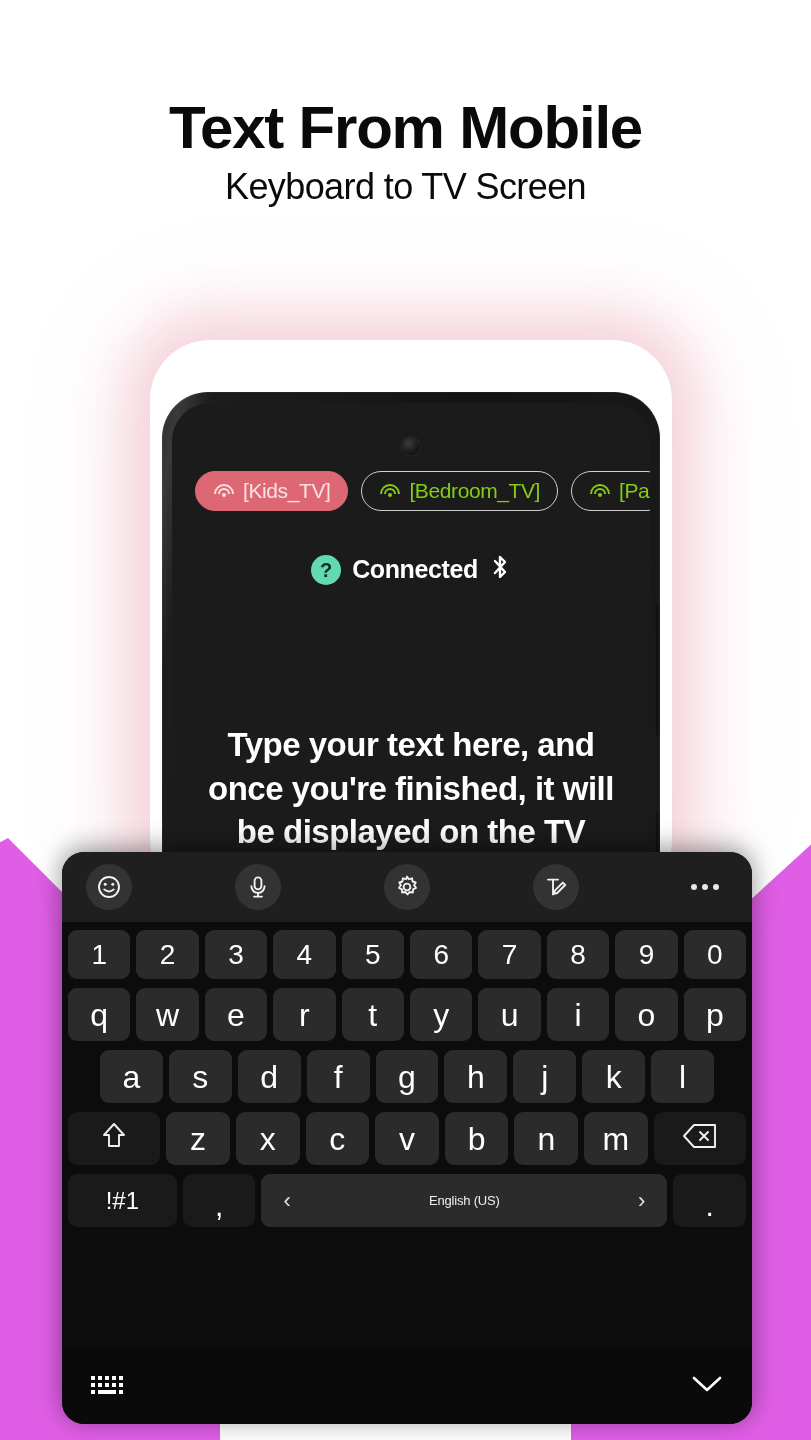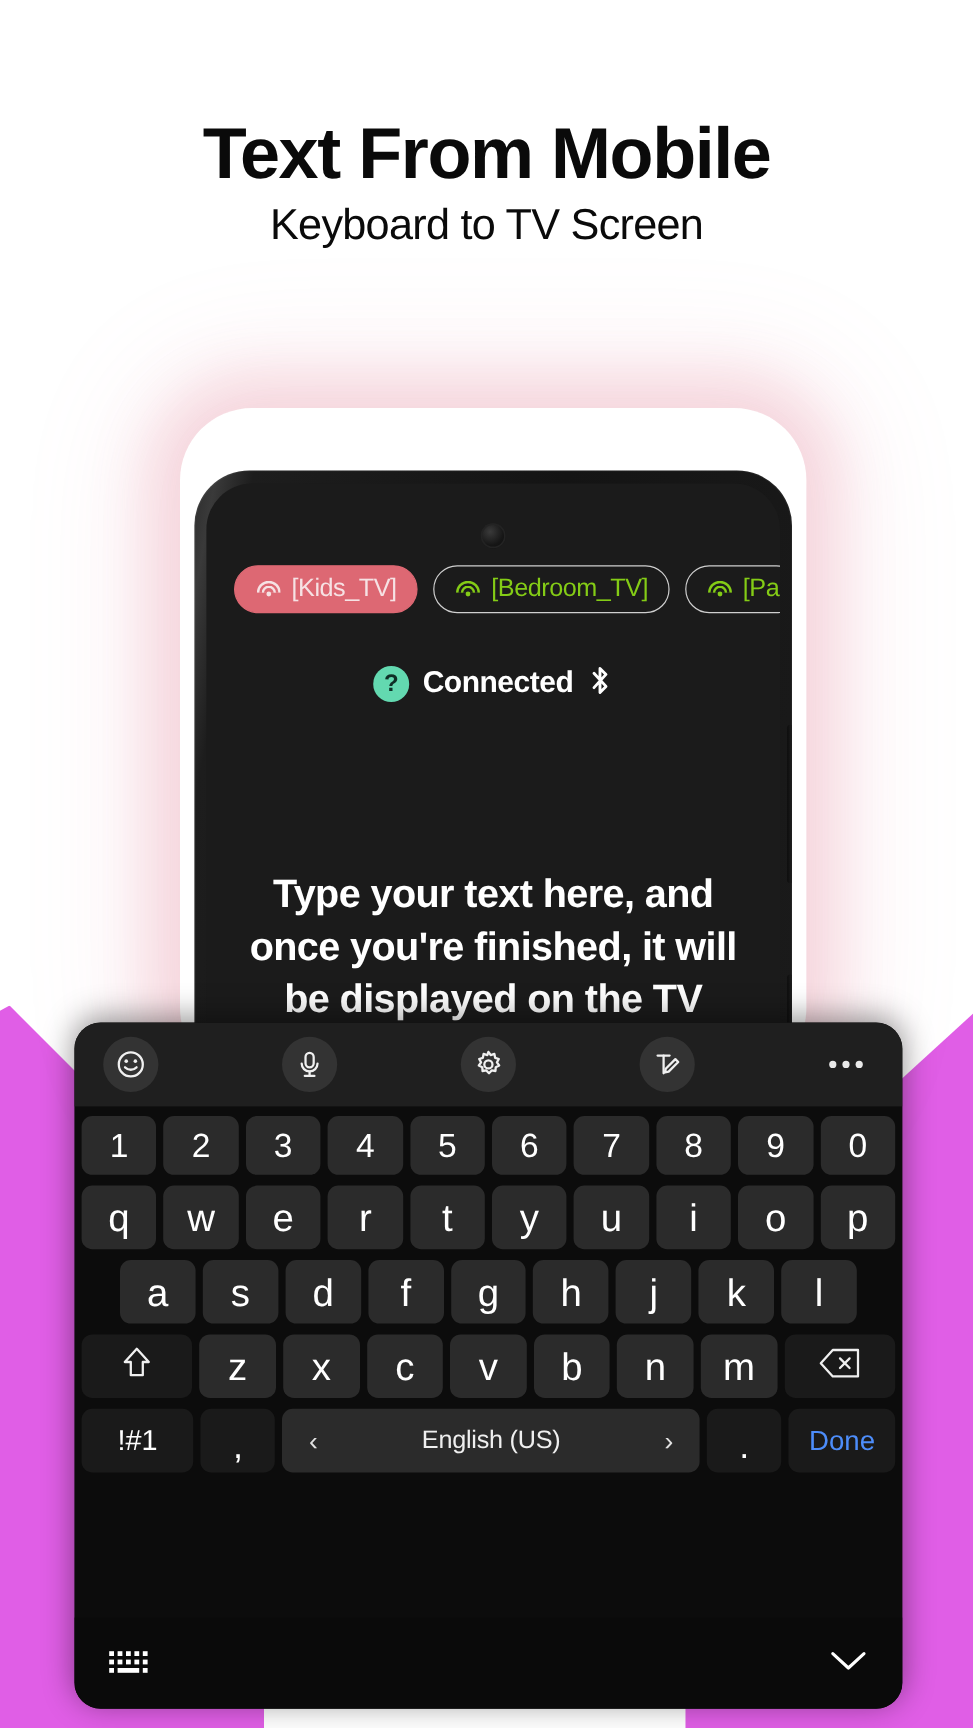--- a/index.html
+++ b/index.html
@@ -147,21 +147,21 @@
   .row-letters .key{ font-size:32px; }
   .key.fn{ background:#1a1a1a; }
   .key.wide{ flex:1.45 1 0; }
   .key.space{ flex:5.3 1 0; background:#2b2b2b; font-size:19px; gap:0; }
   .key.done{ background:#1a1a1a; color:#4d8dfa; font-size:23px; flex:1.35 1 0; }
   .key.sym{ background:#1a1a1a; font-size:24px; flex:1.42 1 0; }
   .key.comma{ background:#1a1a1a; flex:0.95 1 0; font-size:30px; align-items:flex-end; padding-bottom:6px; }
   .key.period{ background:#1a1a1a; flex:0.95 1 0; font-size:30px; align-items:flex-end; padding-bottom:6px; }
   .row-asdf{ padding:0 32px; }
   .space-inner{ display:flex; align-items:center; justify-content:space-between; width:100%; padding:0 22px; }
-  .space-inner .lang{ font-size:21px; color:#efefef; letter-spacing:-0.2px; }
+  .space-inner .lang{ font-size:13px; color:#efefef; letter-spacing:-0.2px; }
   .space-inner .chev{ font-size:22px; color:#e2e2e2; font-weight:300; }
 
   .kb-nav{
     position:absolute; left:0; bottom:0; width:100%; height:76px;
     background:#0a0a0a; display:flex; align-items:center;
     justify-content:space-between; padding:0 28px;
   }
   .kbicon{ display:block; }
 
   .glyph{ stroke:#f0f0f0; fill:none; stroke-width:1.9; stroke-linecap:round; stroke-linejoin:round; }
@@ -336,21 +336,20 @@
         <div class="key sym">!#1</div>
         <div class="key comma">,</div>
         <div class="key space">
           <span class="space-inner">
             <span class="chev">‹</span>
             <span class="lang">English (US)</span>
             <span class="chev">›</span>
           </span>
         </div>
         <div class="key period">.</div>
-        <div class="key done">Done</div>
       </div>
     </div>
 
     <div class="kb-nav">
       <span>
         <svg class="kbicon" width="36" height="26" viewBox="0 0 36 26">
           <g fill="#ffffff">
             <rect x="1" y="3" width="4" height="4"></rect>
               <rect x="8" y="3" width="4" height="4"></rect>
             <rect x="15" y="3" width="4" height="4"></rect>

